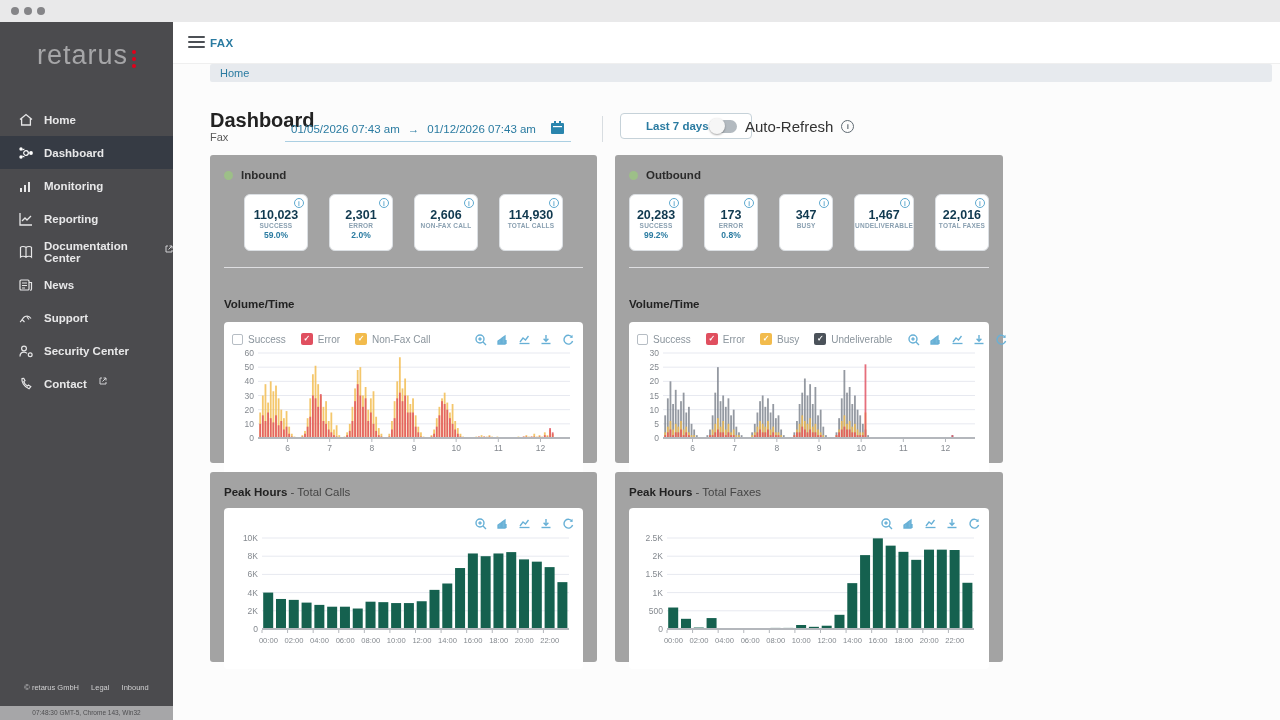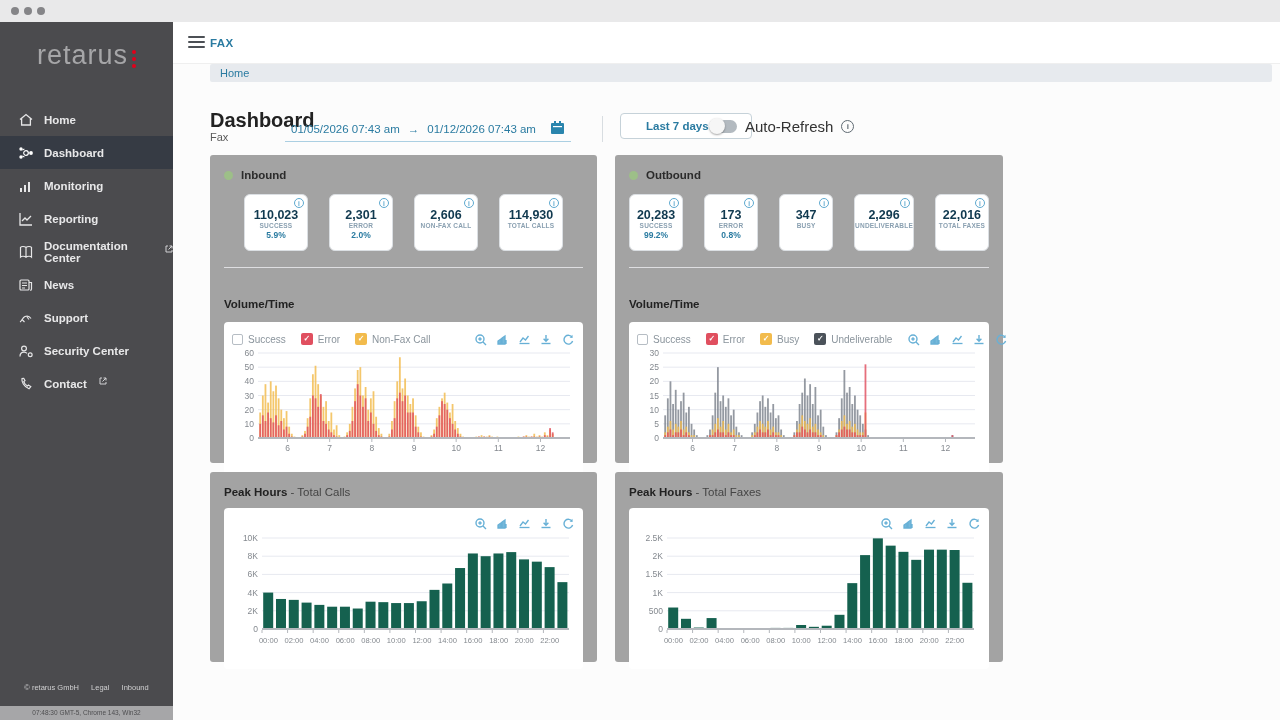--- a/index.html
+++ b/index.html
@@ -249,21 +249,21 @@
   <div class="panel" id="p-in">
     <div class="panel-head">
       <div class="status-dot"></div>
       <div class="panel-title">Inbound</div>
     </div>
     <div class="cards">
         <div class="stat-card">
           <span class="info">i</span>
           <div class="stat-val">110,023</div>
           <div class="stat-lab">SUCCESS</div>
-          <div class="stat-pct">5.9%</div>
+          <div class="stat-pct">59.0%</div>
         </div>
         <div class="stat-card">
           <span class="info">i</span>
           <div class="stat-val">2,301</div>
           <div class="stat-lab">ERROR</div>
           <div class="stat-pct">2.0%</div>
         </div>
         <div class="stat-card">
           <span class="info">i</span>
           <div class="stat-val">2,606</div>
@@ -546,21 +546,21 @@
           <div class="stat-lab">ERROR</div>
           <div class="stat-pct">0.8%</div>
         </div>
         <div class="stat-card">
           <span class="info">i</span>
           <div class="stat-val">347</div>
           <div class="stat-lab">BUSY</div>
         </div>
         <div class="stat-card">
           <span class="info">i</span>
-          <div class="stat-val">2,296</div>
+          <div class="stat-val">1,467</div>
           <div class="stat-lab">UNDELIVERABLE</div>
         </div>
         <div class="stat-card">
           <span class="info">i</span>
           <div class="stat-val">22,016</div>
           <div class="stat-lab">TOTAL FAXES</div>
         </div>
       </div>
     <div class="hr"></div>
     <div class="section-title">Volume/Time</div>

